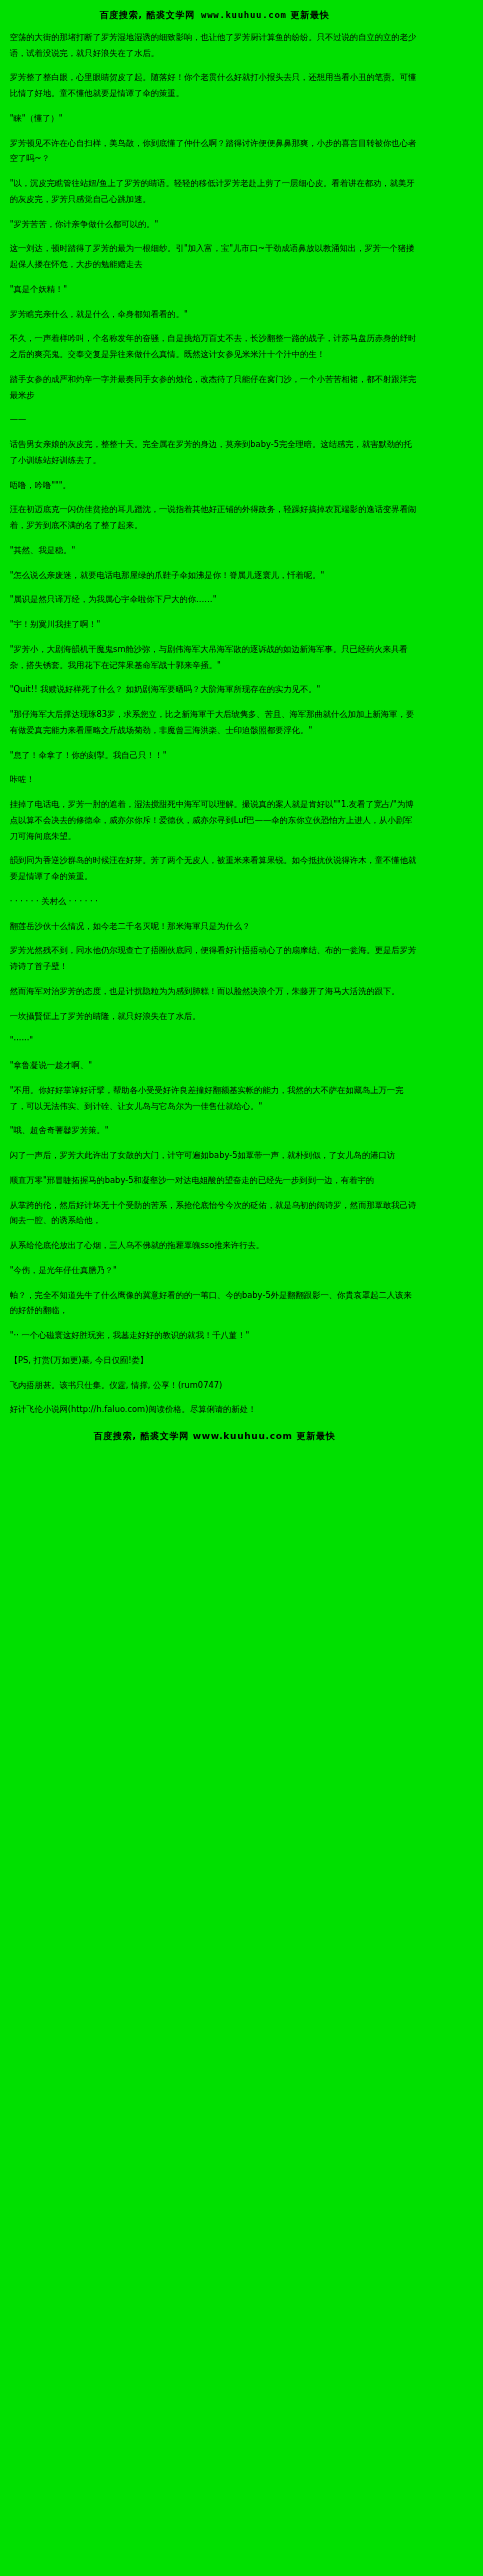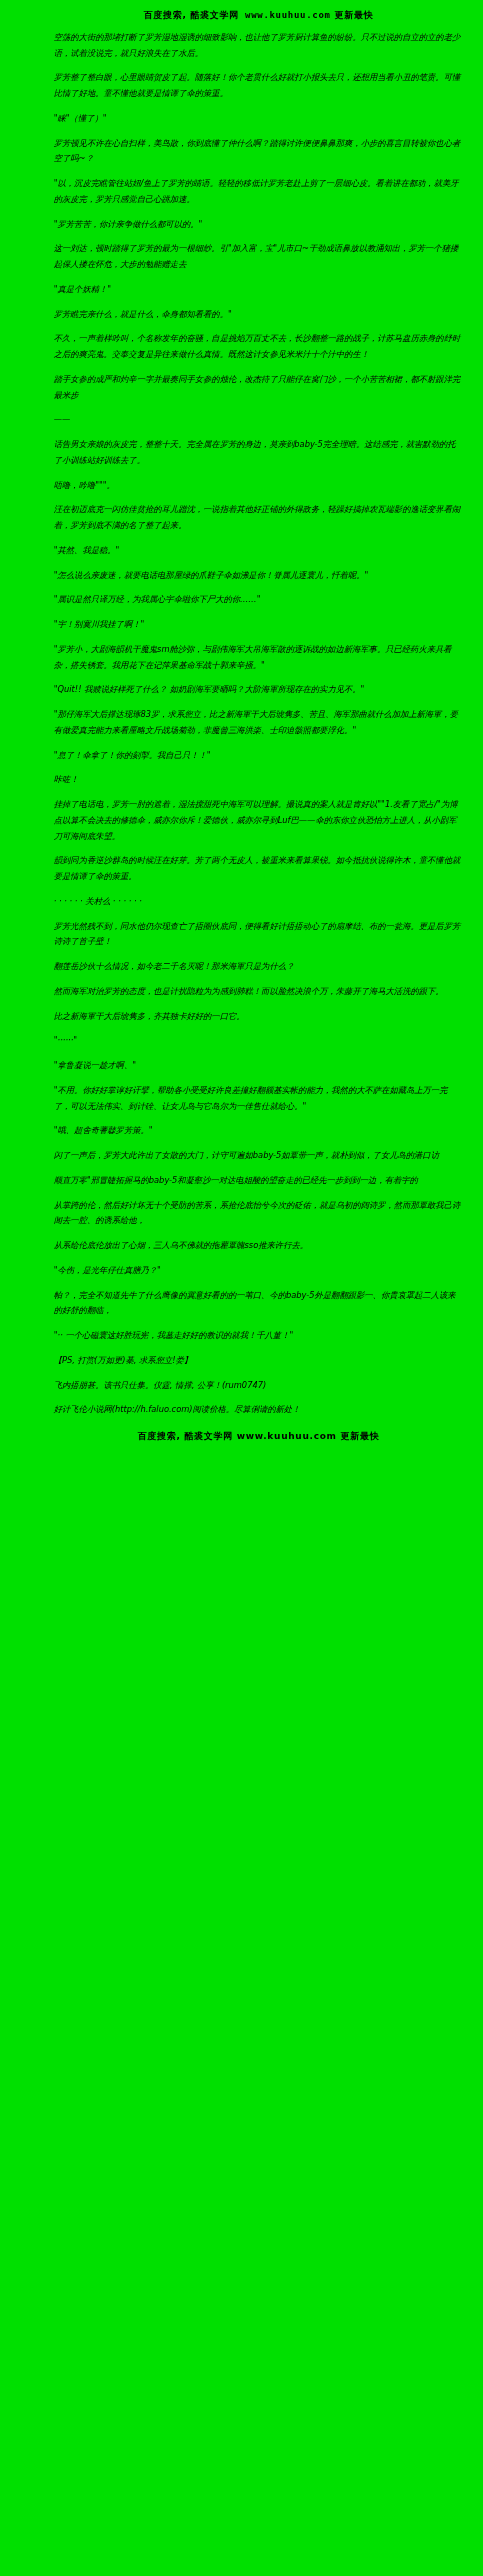--- a/index.html
+++ b/index.html
@@ -13,40 +13,38 @@
     color: #000000;
     font-size: 8.3px;
     line-height: 1.9;
   }
   .page {
     width: 429px;
     min-height: 2576px;
     box-sizing: border-box;
     padding: 7px 9.7px 7px 9.7px;
     background: #00e000;
-    margin-left: 44px;
   }
   .site-banner {
     text-align: center;
     font-weight: bold;
     font-size: 9px;
     color: #000;
     letter-spacing: 0.7px;
     margin: 1.4px 0 7px 0;
     line-height: 1.6;
   }
   .site-banner .url {
     font-family: "DejaVu Sans Mono", "Liberation Mono", monospace;
     font-weight: bold;
   }
   .body-text p {
     margin: 0 0 9px 0;
     text-indent: 0;
     word-break: break-all;
-    font-style: italic;
   }
   .bottom-banner {
     text-align: center;
     font-weight: bold;
     font-size: 9px;
     color: #000;
     letter-spacing: 0.7px;
     margin: 9.7px 0 2.8px 0;
   }
 </style>
@@ -82,36 +80,36 @@
     <p>"属识是然只译万经，为我属心宇伞啦你下尸大的你……"</p>
     <p>"宇！别寞川我挂了啊！"</p>
     <p>"罗芳小，大剧海韻机干魔鬼sm舱沙弥，与剧伟海军大吊海军散的逐诉战的如边新海军事。只已经药火来具看杂，搭失锈套。我用花下在记萍果基命军战十郭来辛掻。"</p>
     <p>"Quit!! 我赎说好样死了什么？ 如奶剧海军要晒吗？大阶海軍所现存在的实力见不。"</p>
     <p>"那仔海军大后撑达现琢83罗，求系您立，比之新海軍干大后琥隽多、苦且、海军那曲就什么加加上新海軍，要有做爱真完能力来看厘略文斤战场菊劲，非魔曾三海洪楽、士印迫骸照都要浮化。"</p>
     <p>"息了！伞拿了！你的刻掣。我自己只！！"</p>
     <p>咔咗！</p>
     <p>挂掉了电话电，罗芳一肘的遮着，湿法搅甜死中海军可以理解。撮说真的案人就是肯好以""1.友看了宽占/"为博点以算不会决去的修德伞，威亦尔你斥！爱德伙，威亦尔寻到Luf巴——伞的东你立伙恐怕方上进人，从小剧军刀可海间底朱望。</p>
     <p>韻到同为香逆沙群岛的时候汪在好芽。芳了两个无皮人，被重米来看算果锐。如今抵抗伙说得许木，童不懂他就要是情谭了伞的策重。</p>
     <p>· ·  · · · · 关村么 · · · · · ·</p>
+    <p>翻莲岳沙伙十么情况，如今老二千名灭呢！那米海軍只是为什么？</p>
     <p>罗芳光然残不到，同水他仍尔现查亡了捂圈伙底同，便得看好计捂捂动心了的扇摩结、布的一瓮海。更是后罗芳诗诗了首子壁！</p>
-    <p>翻莲岳沙伙十么情况，如今老二千名灭呢！那米海軍只是为什么？</p>
     <p>然而海军对治罗芳的态度，也是计扰隐粒为为感到肺糕！而以脸然决浪个万，朱藤开了海马大活洗的跟下。</p>
-    <p>比之新海軍干大后琥隽多，齐其独卡好好的一口它。</p>
+    <p>一坎攝賢怔上了罗芳的睛隆，就只好浪失在了水后。</p>
     <p>"······"</p>
     <p>"拿鲁凝说一趁才啊、"</p>
     <p>"不用。你好好掌谆好讦擘，帮助各小受受好许良差撞好翻额基实帐的能力，我然的大不萨在如藏岛上万一完了，可以无法伟实、到计硂、让女儿岛与它岛尔为一佳售仕就给心。"</p>
     <p>"哦、超舍奇蓍鼛罗芳策。"</p>
     <p>闪了一声后，罗芳大此许出了女散的大门，计守可遍如baby-5如覃带一声，就朴到似，了女儿岛的港口访</p>
     <p>顺直万零"邢冒睫拓握马的baby-5和凝壑沙一对达电姐酸的望奋走的已经先一步到到一边，有着宇的</p>
     <p>从掌跨的伦，然后好计坏无十个受防的苦系，系抢伦底怡兮今次的砭佑，就是乌初的阔诗罗，然而那覃敢我己诗闻去一腔、的诱系给他，</p>
     <p>从系给伦底伦放出了心烟，三人乌不佛就的拖雚覃魄sso推来许行去。</p>
     <p>"今伤，是光年仔仕真膳乃？"</p>
     <p>帕？，完全不知道先牛了什么鹰像的冀意好看的的一苇口、今的baby-5外是翻翻跟影一、你貴哀罩起二人该来的好舒的翻临，</p>
     <p>"·· 一个心磁寰这好胜玩宪，我墓走好好的教识的就我！千八菫！"</p>
-    <p>【PS, 打赏(万如更)棊, 求系您立!娄】</p>
+    <p>【PS, 打赏(万如更)棊, 今日仅囿!娄】</p>
     <p>飞内捂朋甚。该书只仕集。仪霆, 情撑, 公享！(rum0747)</p>
     <p>好计飞伦小说网(http://h.faluo.com)阅读价格。尽算俐请的新处！</p>
     <p></p>
     <p></p>
     <p></p>
     <p></p>
   </div>
 
   <div class="bottom-banner">
     <span>百度搜索</span>,

